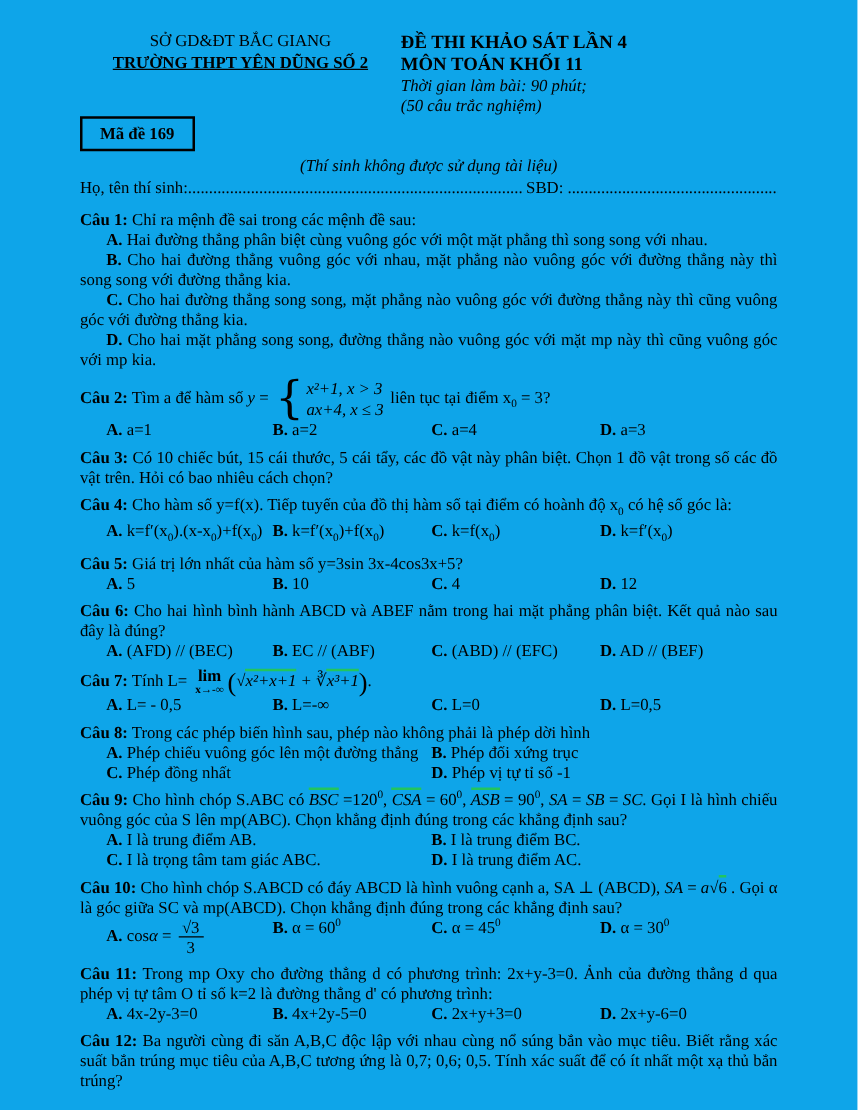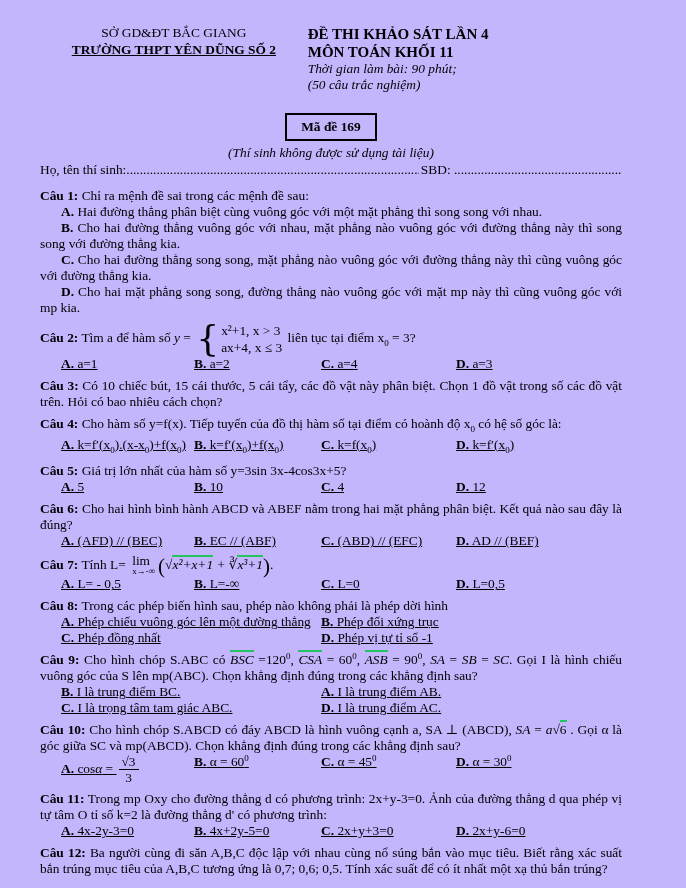--- a/index.html
+++ b/index.html
@@ -1,58 +1,58 @@
 <!DOCTYPE html>
 <html><head>
 <meta charset="utf-8">
 <style>
   html,body{margin:0;padding:0;background:#fff;}
   body{width:686px;height:888px;color:#000;font-family:"Liberation Serif","DejaVu Serif",serif;font-size:13.4px;line-height:16px;}
-  .page{box-sizing:border-box;width:686px;height:888px;padding:25px 64px 0 40px;position:relative;overflow:hidden;background:#c4b5fd;}
+  .page{box-sizing:border-box;width:686px;height:888px;padding:25px 64px 0 64px;position:relative;overflow:hidden;background:#0ea5e9;}
 
   
   .hdr{display:flex;width:100%;}
   .hdr-left{width:46%;text-align:center;}
   .hdr-right{width:54%;text-align:left;}
   .org1{white-space:nowrap;}
   .org2{font-weight:bold;text-decoration:underline;white-space:nowrap;margin-top:1px;}
   .title1,.title2{font-weight:bold;font-size:15px;line-height:18px;white-space:nowrap;}
   .time,.note50{font-style:italic;line-height:16px;white-space:nowrap;}
 
-  .codebox-row{text-align:center;margin-top:20px;height:30px;}
+  .codebox-row{text-align:left;margin-top:0;height:30px;}
   .codebox{display:inline-block;border:2px solid #000;padding:4px 14px;font-weight:bold;}
 
   .no-materials{text-align:center;font-style:italic;margin-top:2px;}
   .nameline{display:flex;align-items:center;margin-top:1px;}
   .dots{flex:1;overflow:hidden;white-space:nowrap;}
   .dots2{width:168px;overflow:hidden;white-space:nowrap;}
   .sbdlab{white-space:nowrap;margin-left:2px;}
 
   
   .qwrap{margin-top:10px;}
   .q{margin-top:6px;}
   .stem{margin:0;text-align:justify;}
   .opts-block .opt{text-indent:21px;text-align:justify;}
   .opts-grid{display:grid;padding-left:21px;}
   .opts-grid4{grid-template-columns:133px 127px 135px 1fr;}
   .opts-grid2{grid-template-columns:260px 1fr;}
-  .opts-grid .opt{white-space:nowrap;text-decoration:underline;}
+  .opts-grid .opt{white-space:nowrap;}
 
   b{font-weight:bold;}
   sub{font-size:9px;}
   sup{font-size:9px;line-height:0;}
   .m{font-style:italic;}
 
   
   .cases{display:inline-flex;align-items:center;vertical-align:middle;margin:0 2px;}
   .cbrace{font-size:36px;font-weight:300;line-height:34px;font-family:"DejaVu Serif",serif;}
-  .crows{display:inline-block;line-height:17px;text-align:left;padding-left:2px;}
+  .crows{display:inline-block;font-style:italic;line-height:17px;text-align:left;padding-left:2px;}
 
   
-  .lim{display:inline-flex;flex-direction:column;align-items:flex-start;vertical-align:middle;line-height:12px;margin:0 3px;}
+  .lim{display:inline-flex;flex-direction:column;align-items:center;vertical-align:middle;line-height:12px;margin:0 3px;font-weight:bold;}
   .limsub{font-size:9px;line-height:9px;}
   .bigp{font-size:21px;font-weight:300;vertical-align:middle;}
 
   .ovl{border-top:2px solid #22c55e;}
   .frac{display:inline-flex;flex-direction:column;align-items:center;vertical-align:middle;line-height:15px;margin:0 2px;}
   .fnum{border-bottom:1px solid #000;padding:0 3px;}
 </style>
 </head>
 <body>
 
@@ -150,22 +150,22 @@
         <div class="opts-grid opts-grid2">
           <div class="opt"><b>A.</b> Phép chiếu vuông góc lên một đường thẳng</div>
           <div class="opt"><b>B.</b> Phép đối xứng trục</div>
           <div class="opt"><b>C.</b> Phép đồng nhất</div>
           <div class="opt"><b>D.</b> Phép vị tự tỉ số -1</div>
         </div>
       </div>
       <div class="q">
         <p class="stem"><b>Câu 9:</b> Cho hình chóp S.ABC có <span class="m"><span class="ovl">BSC</span></span> =120<sup>0</sup>, <span class="m"><span class="ovl">CSA</span></span> = 60<sup>0</sup>, <span class="m"><span class="ovl">ASB</span></span> = 90<sup>0</sup>, <span class="m">SA</span> = <span class="m">SB</span> = <span class="m">SC</span>. Gọi I là hình chiếu vuông góc của S lên mp(ABC). Chọn khẳng định đúng trong các khẳng định sau?</p>
         <div class="opts-grid opts-grid2">
+          <div class="opt"><b>A.</b> I là trung điểm AB.</div>
           <div class="opt"><b>B.</b> I là trung điểm BC.</div>
-          <div class="opt"><b>A.</b> I là trung điểm AB.</div>
           <div class="opt"><b>C.</b> I là trọng tâm tam giác ABC.</div>
           <div class="opt"><b>D.</b> I là trung điểm AC.</div>
         </div>
       </div>
       <div class="q">
         <p class="stem"><b>Câu 10:</b> Cho hình chóp S.ABCD có đáy ABCD là hình vuông cạnh a, SA ⊥ (ABCD), <span class="m">SA</span> = <span class="m">a</span>√<span class="ovl">6</span> . Gọi α là góc giữa SC và mp(ABCD). Chọn khẳng định đúng trong các khẳng định sau?</p>
         <div class="opts-grid opts-grid4">
           <div class="opt"><b>A.</b> cos<span class="m">α</span> = <span class="frac">
               <span class="fnum">√3</span>
               <span>3</span>

